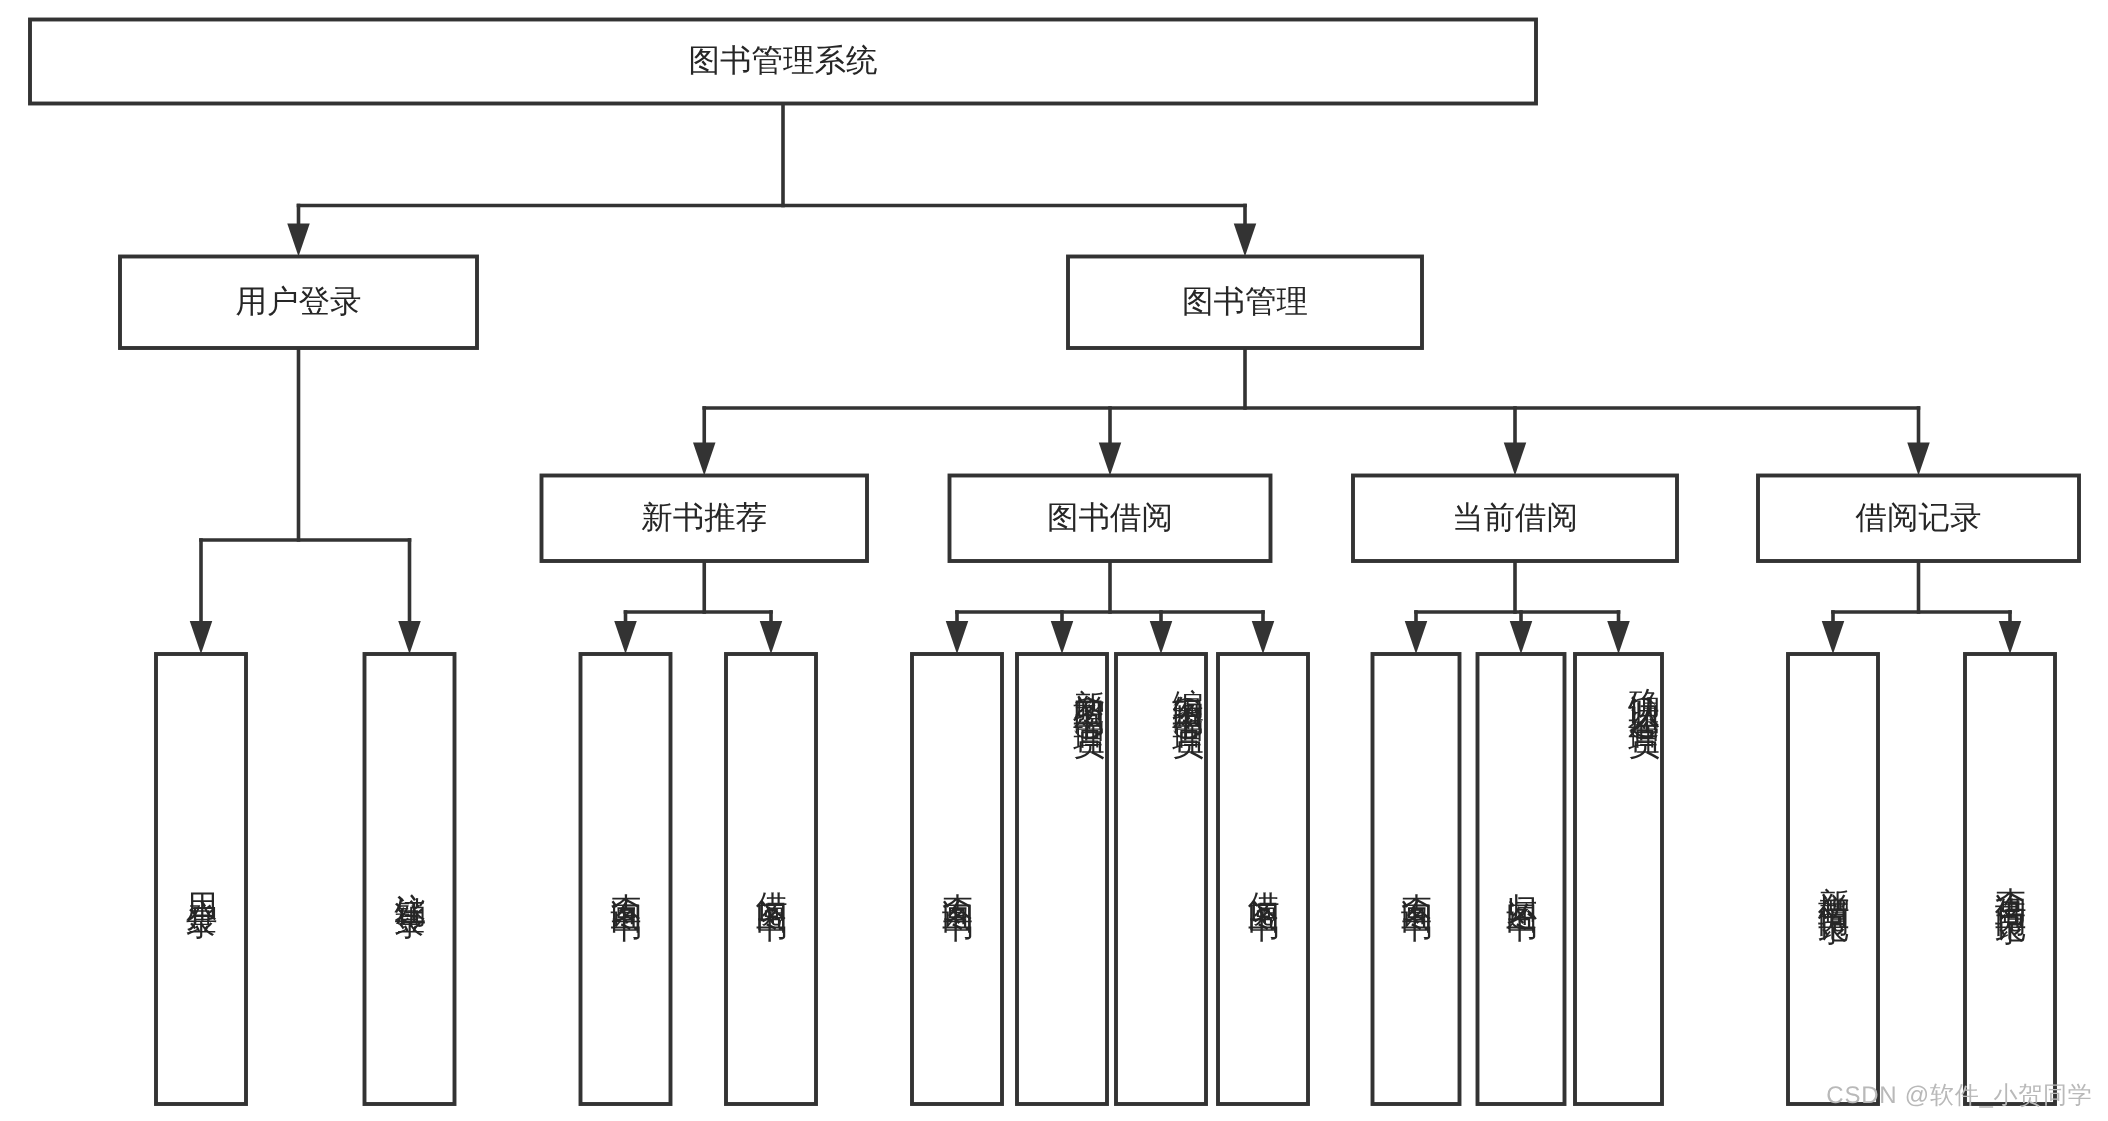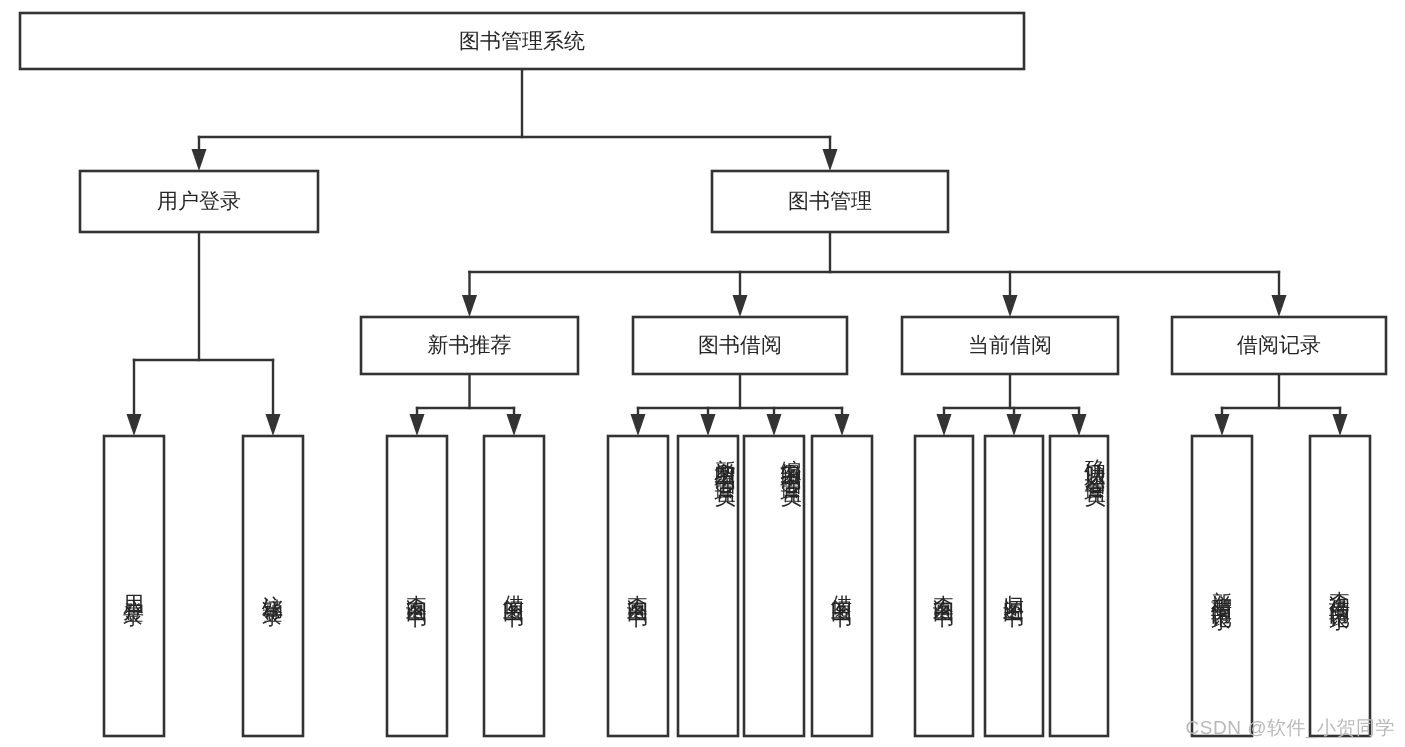--- a/index.html
+++ b/index.html
@@ -58,21 +58,21 @@
     letter-spacing: 4px;
     white-space: nowrap;
     pointer-events: none;
     text-align: center;
   }
   .watermark {
     position: absolute;
     right: 10px;
     bottom: 6px;
     font-family: "Liberation Sans", "DejaVu Sans", sans-serif;
-    font-size: 19px;
+    font-size: 16px;
     color: #b9b9b9;
     white-space: nowrap;
     letter-spacing: 0.5px;
   }
 </style>
 </head>
 <body>
 
 <div id="diagram-root">
 

